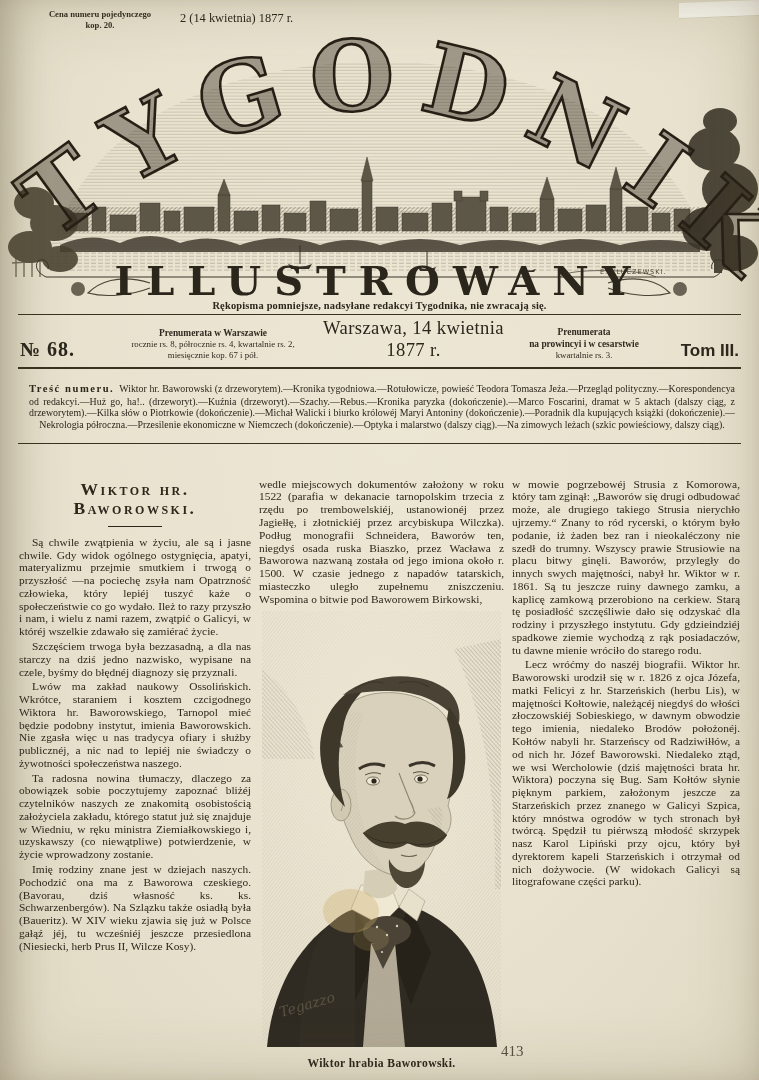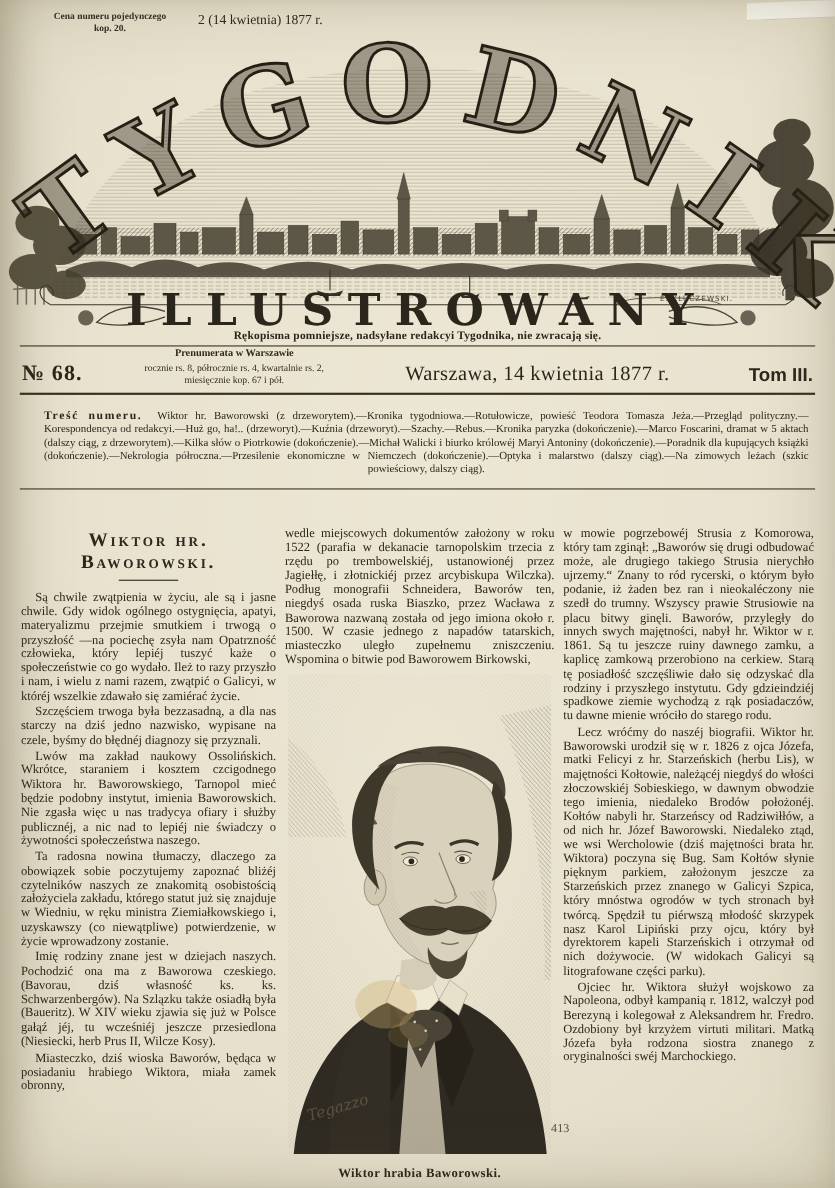--- a/index.html
+++ b/index.html
@@ -30,35 +30,35 @@
   
   .issue-band{display:flex;align-items:flex-end;padding:2px 20px 3px 20px;}
   .issue-no{font-size:20px;font-weight:bold;width:88px;letter-spacing:1px;}
   .sub-block{font-size:8.8px;text-align:center;line-height:1.25;color:#2f2a1f;}
   .sub-block .sb-title{font-weight:bold;font-size:9.4px;}
   .warsaw-block{width:210px;}
   .dateline{flex:1;text-align:center;font-size:18.6px;letter-spacing:.4px;}
   .prov-block{width:150px;}
   .volume{width:80px;text-align:right;font-size:17px;font-weight:bold;font-family:"Liberation Sans","DejaVu Sans",sans-serif;}
   
-  .toc{padding:4px 24px 2px 40px;font-size:9.9px;line-height:1.18;text-align:justify;text-align-last:center;}
+  .toc{padding:4px 24px 2px 29px;font-size:9.9px;line-height:1.18;text-align:justify;text-align-last:center;}
   .toc .toc-label{font-weight:bold;letter-spacing:1.5px;font-size:10.6px;}
   
   .columns{display:flex;gap:8px;padding:6px 19px 0 19px;}
   .col{text-align:justify;font-size:11.4px;line-height:1.12;color:#2d271c;margin-top:28px;}
   .col p{margin:0 0 2px 0;text-indent:13px;}
   .col p.noindent{text-indent:0;}
   .col-left{flex:0 0 232px;}
   .col-mid{flex:0 0 245px;}
   .col-right{flex:1;}
   .headline{text-align:center;font-variant:small-caps;font-size:17.5px;letter-spacing:2.5px;margin:2px 0 0 0;}
   .headline-rule{width:54px;border-top:1.4px solid #2b261c;margin:7px auto 9px auto;}
   .portrait-wrap{margin-top:4px;}
   .portrait-caption{text-align:center;font-weight:bold;font-size:11.6px;letter-spacing:.4px;margin-top:7px;}
-  .sheet-num{position:absolute;left:501px;top:1020px;font-size:11px;color:#55503e;}
+  .sheet-num{position:absolute;left:501px;top:1043px;font-size:15px;color:#55503e;}
 </style>
 </head>
 <body>
 
 <div class="corner-white"></div>
 
 <div class="topbar">
   <div class="price-note">
     <div>Cena numeru pojedynczego</div>
     <div>kop. 20.</div>
@@ -182,38 +182,42 @@
 <hr class="rule">
 
 <div class="issue-band">
   <div class="issue-no">№ 68.</div>
   <div class="sub-block warsaw-block">
     <div class="sb-title">Prenumerata w Warszawie</div>
     <div>rocznie rs. 8, półrocznie rs. 4, kwartalnie rs. 2,</div>
     <div>miesięcznie kop. 67 i pół.</div>
   </div>
   <div class="dateline">Warszawa, 14 kwietnia 1877 r.</div>
+  <div class="sub-block prov-block">
+    <div class="sb-title">Prenumerata</div>
+    <div class="sb-title">na prowincyi i w cesarstwie</div>
+    <div>kwartalnie rs. 3.</div>
+  </div>
   <div class="volume">Tom III.</div>
 </div>
 <hr class="rule thick">
 
 <p class="toc"><span class="toc-label">Treść numeru.</span>&nbsp; <span>Wiktor hr. Baworowski (z drzeworytem).—Kronika tygodniowa.—Rotułowicze, powieść Teodora Tomasza Jeża.—Przegląd polityczny.—Korespondencya od redakcyi.—Huż go, ha!.. (drzeworyt).—Kuźnia (drzeworyt).—Szachy.—Rebus.—Kronika paryzka (dokończenie).—Marco Foscarini, dramat w 5 aktach (dalszy ciąg, z drzeworytem).—Kilka słów o Piotrkowie (dokończenie).—Michał Walicki i biurko królowéj Maryi Antoniny (dokończenie).—Poradnik dla kupujących książki (dokończenie).—Nekrologia półroczna.—Przesilenie ekonomiczne w Niemczech (dokończenie).—Optyka i malarstwo (dalszy ciąg).—Na zimowych leżach (szkic powieściowy, dalszy ciąg).</span></p>
 <hr class="rule">
 
 <div class="columns">
 
   <div class="col col-left">
     <h2 class="headline">Wiktor hr. Baworowski.</h2>
     <div class="headline-rule"></div>
     <p>Są chwile zwątpienia w życiu, ale są i jasne chwile. Gdy widok ogólnego ostygnięcia, apatyi, materyalizmu przejmie smutkiem i trwogą o przyszłość —na pociechę zsyła nam Opatrzność człowieka, który lepiéj tuszyć każe o społeczeństwie co go wydało. Ileż to razy przyszło i nam, i wielu z nami razem, zwątpić o Galicyi, w któréj wszelkie zdawało się zamiérać życie.</p>
     <p>Szczęściem trwoga była bezzasadną, a dla nas starczy na dziś jedno nazwisko, wypisane na czele, byśmy do błędnéj diagnozy się przyznali.</p>
     <p>Lwów ma zakład naukowy Ossolińskich. Wkrótce, staraniem i kosztem czcigodnego Wiktora hr. Baworowskiego, Tarnopol mieć będzie podobny instytut, imienia Baworowskich. Nie zgasła więc u nas tradycya ofiary i służby publicznéj, a nic nad to lepiéj nie świadczy o żywotności społeczeństwa naszego.</p>
     <p>Ta radosna nowina tłumaczy, dlaczego za obowiązek sobie poczytujemy zapoznać bliżéj czytelników naszych ze znakomitą osobistością założyciela zakładu, którego statut już się znajduje w Wiedniu, w ręku ministra Ziemiałkowskiego i, uzyskawszy (co niewątpliwe) potwierdzenie, w życie wprowadzony zostanie.</p>
     <p>Imię rodziny znane jest w dziejach naszych. Pochodzić ona ma z Baworowa czeskiego. (Bavorau, dziś własność ks. ks. Schwarzenbergów). Na Szlązku także osiadłą była (Baueritz). W XIV wieku zjawia się już w Polsce gałąź jéj, tu wcześniéj jeszcze przesiedlona (Niesiecki, herb Prus II, Wilcze Kosy).</p>
-    <p>Miasteczko, dziś wioska Baworów, będąca w posiadaniu hrabiego Wiktora, miała zamek obronny,</p>
   </div>
 
   <div class="col col-mid">
     <p class="noindent">wedle miejscowych dokumentów założony w roku 1522 (parafia w dekanacie tarnopolskim trzecia z rzędu po trembowelskiéj, ustanowionéj przez Jagiełłę, i złotnickiéj przez arcybiskupa Wilczka). Podług monografii Schneidera, Baworów ten, niegdyś osada ruska Biaszko, przez Wacława z Baworowa nazwaną została od jego imiona około r. 1500. W czasie jednego z napadów tatarskich, miasteczko uległo zupełnemu zniszczeniu. Wspomina o bitwie pod Baworowem Birkowski,</p>
 
     <div class="portrait-wrap">
       <svg width="245" height="438" viewBox="0 0 245 438">
         <defs>
           <pattern id="ph1" width="2.6" height="2.6" patternUnits="userSpaceOnUse" patternTransform="rotate(38)">
             <line x1="0" y1="0" x2="0" y2="2.6" stroke="#978e7b" stroke-width="0.55"></line>
@@ -307,17 +311,16 @@
 
         <text x="22" y="408" font-size="14" font-style="italic" fill="#5a5342" font-family="'DejaVu Serif',serif" transform="rotate(-16 22 408)">Tegazzo</text>
       </svg>
     </div>
     <div class="portrait-caption">Wiktor hrabia Baworowski.</div>
   </div>
 
   <div class="col col-right">
     <p class="noindent">w mowie pogrzebowéj Strusia z Komorowa, który tam zginął: „Baworów się drugi odbudować może, ale drugiego takiego Strusia nierychło ujrzemy.“ Znany to ród rycerski, o którym było podanie, iż żaden bez ran i nieokaléczony nie szedł do trumny. Wszyscy prawie Strusiowie na placu bitwy ginęli. Baworów, przyległy do innych swych majętności, nabył hr. Wiktor w r. 1861. Są tu jeszcze ruiny dawnego zamku, a kaplicę zamkową przerobiono na cerkiew. Starą tę posiadłość szczęśliwie dało się odzyskać dla rodziny i przyszłego instytutu. Gdy gdzieindziéj spadkowe ziemie wychodzą z rąk posiadaczów, tu dawne mienie wróciło do starego rodu.</p>
     <p>Lecz wróćmy do naszéj biografii. Wiktor hr. Baworowski urodził się w r. 1826 z ojca Józefa, matki Felicyi z hr. Starzeńskich (herbu Lis), w majętności Kołtowie, należącéj niegdyś do włości złoczowskiéj Sobieskiego, w dawnym obwodzie tego imienia, niedaleko Brodów położonéj. Kołtów nabyli hr. Starzeńscy od Radziwiłłów, a od nich hr. Józef Baworowski. Niedaleko ztąd, we wsi Wercholowie (dziś majętności brata hr. Wiktora) poczyna się Bug. Sam Kołtów słynie pięknym parkiem, założonym jeszcze za Starzeńskich przez znanego w Galicyi Szpica, który mnóstwa ogrodów w tych stronach był twórcą. Spędził tu piérwszą młodość skrzypek nasz Karol Lipiński przy ojcu, który był dyrektorem kapeli Starzeńskich i otrzymał od nich dożywocie. (W widokach Galicyi są litografowane części parku).</p>
-    <p>Ojciec hr. Wiktora służył wojskowo za Napoleona, odbył kampanią r. 1812, walczył pod Berezyną i kolegował z Aleksandrem hr. Fredro. Ozdobiony był krzyżem virtuti militari. Matką Józefa była rodzona siostra znanego z oryginalności swéj Marchockiego.</p>
   </div>
 </div>
 
 <div class="sheet-num">413</div>
 
 </body></html>

